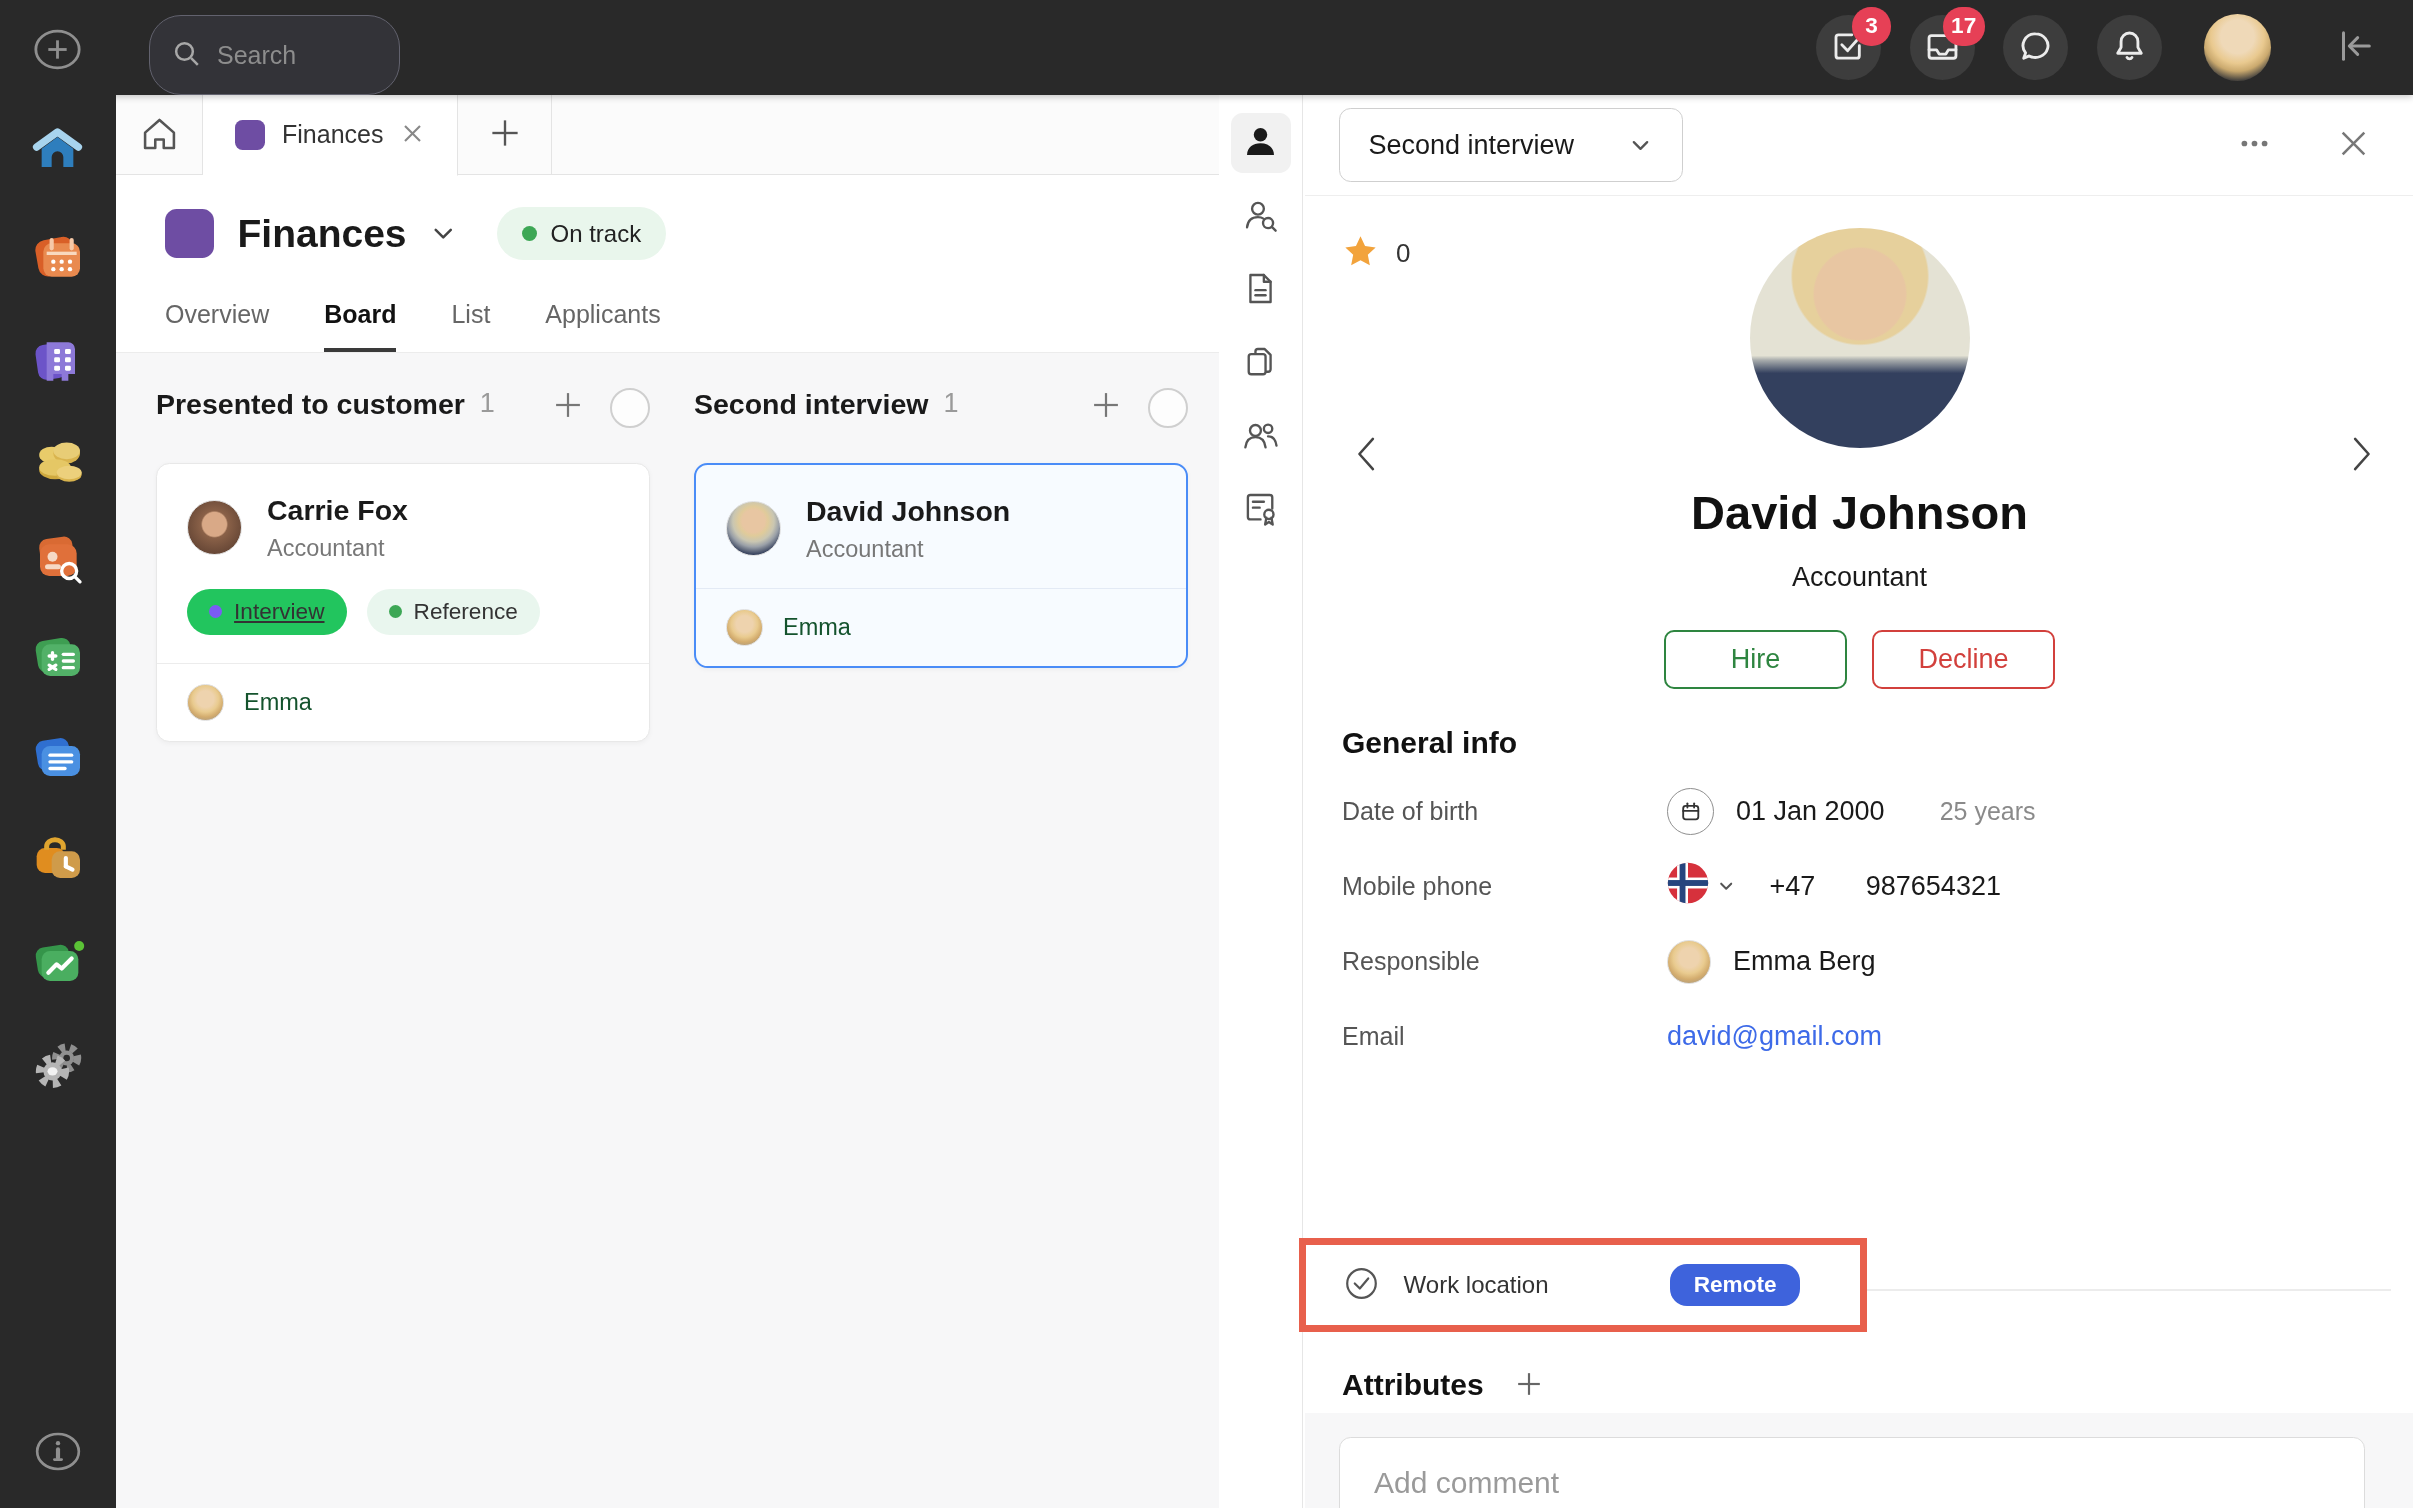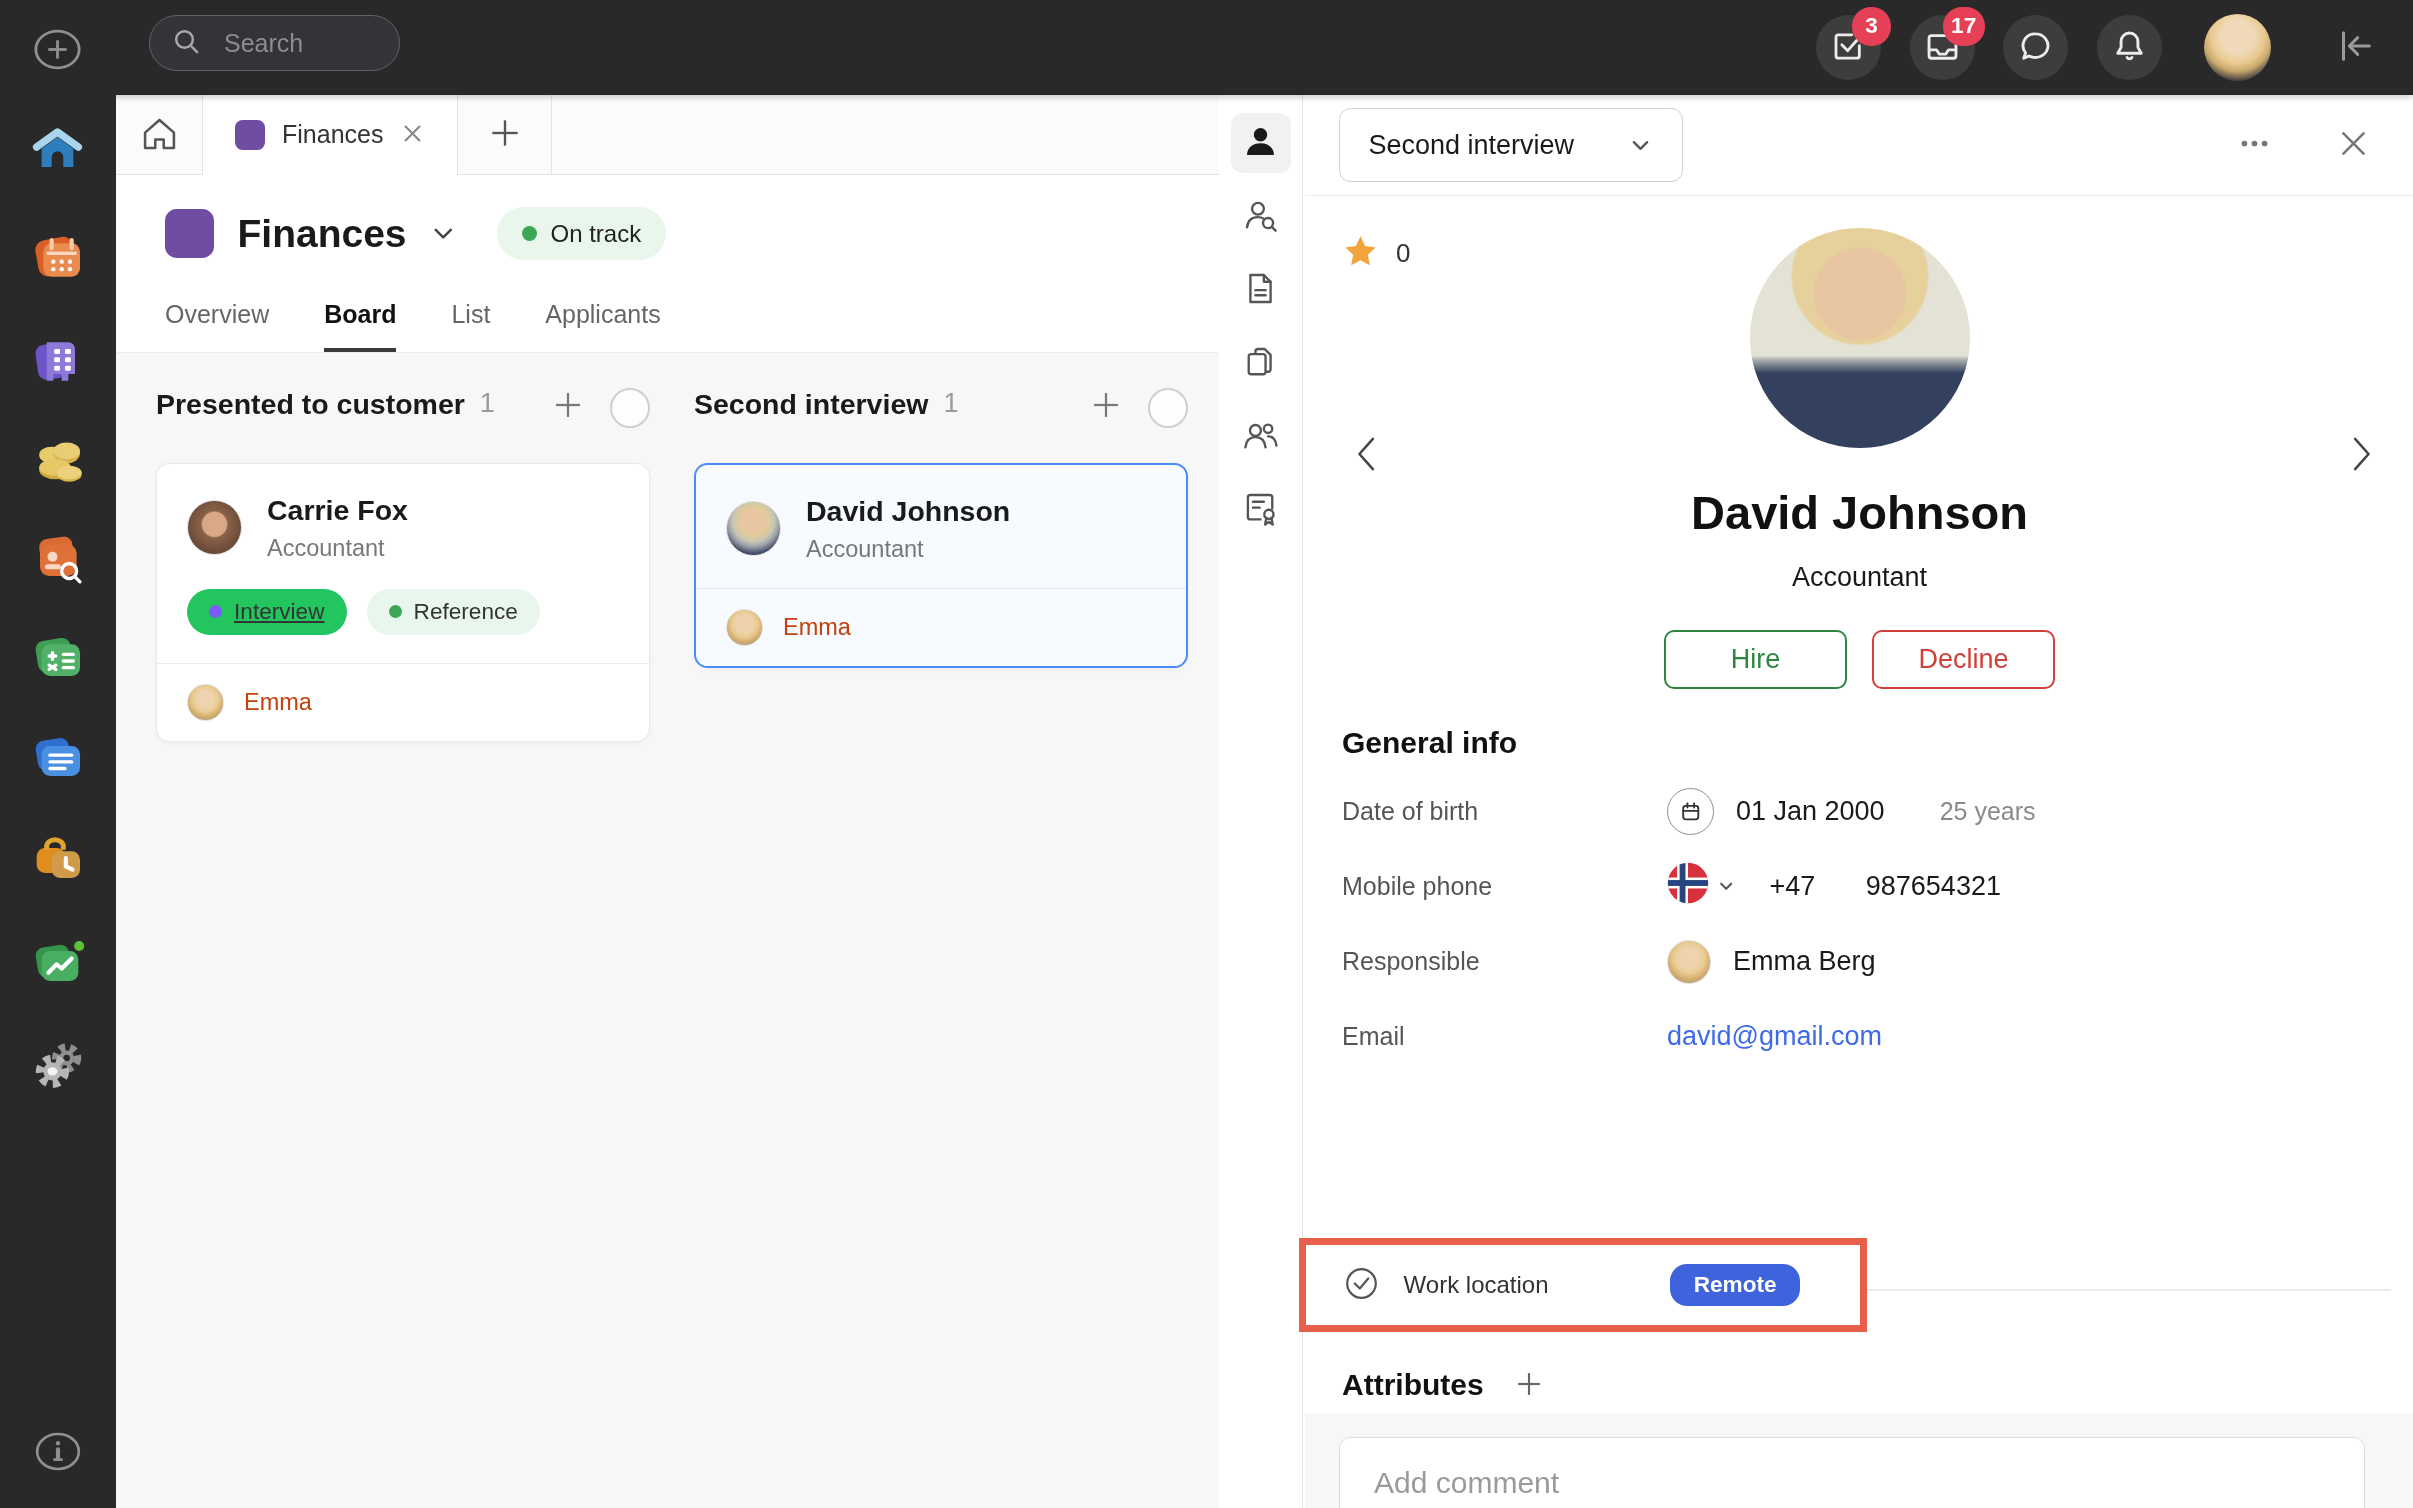--- a/index.html
+++ b/index.html
@@ -1,21 +1,21 @@
 <!DOCTYPE html>
 <html style="font-size:13.4px"><head>
 <meta charset="utf-8">
 <style>
   * { margin:0; padding:0; box-sizing:border-box; }
   html,body { width:2413px; height:1508px; overflow:hidden; font-family:"Liberation Sans",sans-serif; background:#fff; }
   body { position:relative; }
 
   
   .topbar { position:absolute; left:0; top:0; width:2413px; height:95px; background:#292929; z-index:5; box-shadow:0 2.5px 6.7px rgba(0,0,0,.22); }
-  .search-pill { position:absolute; left:149px; top:15px; width:251px; height:56px; border-radius:32px; border:1.7px solid #62626e; background:#333338; display:flex; align-items:center; padding:0 22px; gap:22px; }
+  .search-pill { position:absolute; left:149px; top:15px; width:251px; height:80px; border-radius:32px; border:1.7px solid #62626e; background:#333338; display:flex; align-items:center; padding:0 22px; gap:15px; }
   .search-pill svg { flex:none; }
   .search-input { background:transparent; border:none; outline:none; color:#a8a8a8; font-size:25px; width:151px; font-family:inherit; }
   .search-input::placeholder { color:#8d8d8d; }
   .tb-right { position:absolute; right:37px; top:14.2px; display:flex; align-items:center; gap:28.5px; }
   .tb-btn { width:65px; height:65px; border-radius:50%; background:#3d3d3d; display:flex; align-items:center; justify-content:center; position:relative; }
   .tb-badge { position:absolute; top:-8.4px; right:-10px; min-width:39px; height:39px; border-radius:19px; background:#e64056; color:#fff; font-size:22.6px; font-weight:bold; display:flex; align-items:center; justify-content:center; padding:0 8.4px; }
   .tb-avatar { width:67px; height:67px; border-radius:50%; margin-left:13.4px;
     background:radial-gradient(circle at 50% 34%, #efd9b8 0 30%, #e9c98f 48%, #caa96e 62%, #4a4640 78%, #3c3c3c 100%); }
   .collapse-btn { margin-left:37px; display:flex; align-items:center; }
 
@@ -60,21 +60,21 @@
   .avatar-carrie { background:radial-gradient(circle at 50% 44%, #d9a987 0 30%, #8a6148 34%, #6b4a38 70%, #5a3f30 100%); }
   .avatar-david { background:radial-gradient(circle at 50% 36%, #e8c6a2 0 26%, #e0cb9a 34%, #c9c6b2 48%, #9aa0a8 60%, #35405c 78%, #2e3850 100%); }
   .avatar-emma { background:radial-gradient(circle at 50% 40%, #eed3ae 0 30%, #e9cb8f 48%, #d3ac6e 66%, #8d8d8d 100%); }
   .kname { font-size:28.5px; font-weight:bold; color:#1a1a1a; }
   .krole { font-size:23.5px; color:#777; margin-top:8.4px; }
   .ktags { display:flex; gap:20px; padding:1.7px 30px 28.5px; }
   .tag { display:flex; align-items:center; gap:11.7px; border-radius:28.5px; padding:10px 22px; font-size:22.6px; color:#333; }
   .tag-dot { width:13.4px; height:13.4px; border-radius:50%; }
   .tag.purple { background:#22c55e;text-decoration:underline; } .tag.purple .tag-dot { background:#7b5bf5; }
   .tag.green { background:#e9f6ee; } .tag.green .tag-dot { background:#3da755; }
-  .kfooter { border-top:1.7px solid #ececec; padding:20px 30px; display:flex; align-items:center; gap:20px; font-size:23.5px; color:#c2410c; }
+  .kfooter { border-top:1.7px solid #ececec; padding:20px 30px; display:flex; align-items:center; gap:20px; font-size:23.5px; color:#14532d; }
   .kcard.selected .kfooter { border-top-color:#e3eaf5; }
 
   
   .strip { position:absolute; left:1219px; top:95px; width:84px; height:1414px; background:#fff; border-right:1.7px solid #e6e6e6; display:flex; flex-direction:column; align-items:center; padding-top:18.4px; }
   .strip-item { width:60px; height:60px; border-radius:11.7px; display:flex; align-items:center; justify-content:center; margin-bottom:13.4px; }
   .strip-item.active { background:#f1f1f1; }
 
   
   .panel { position:absolute; left:1305px; top:95px; width:1109px; height:1414px; background:#fff; }
   .panel-header { height:101px; display:flex; align-items:center; padding:0 34px 0 34px; border-bottom:1.7px solid #eee; }

